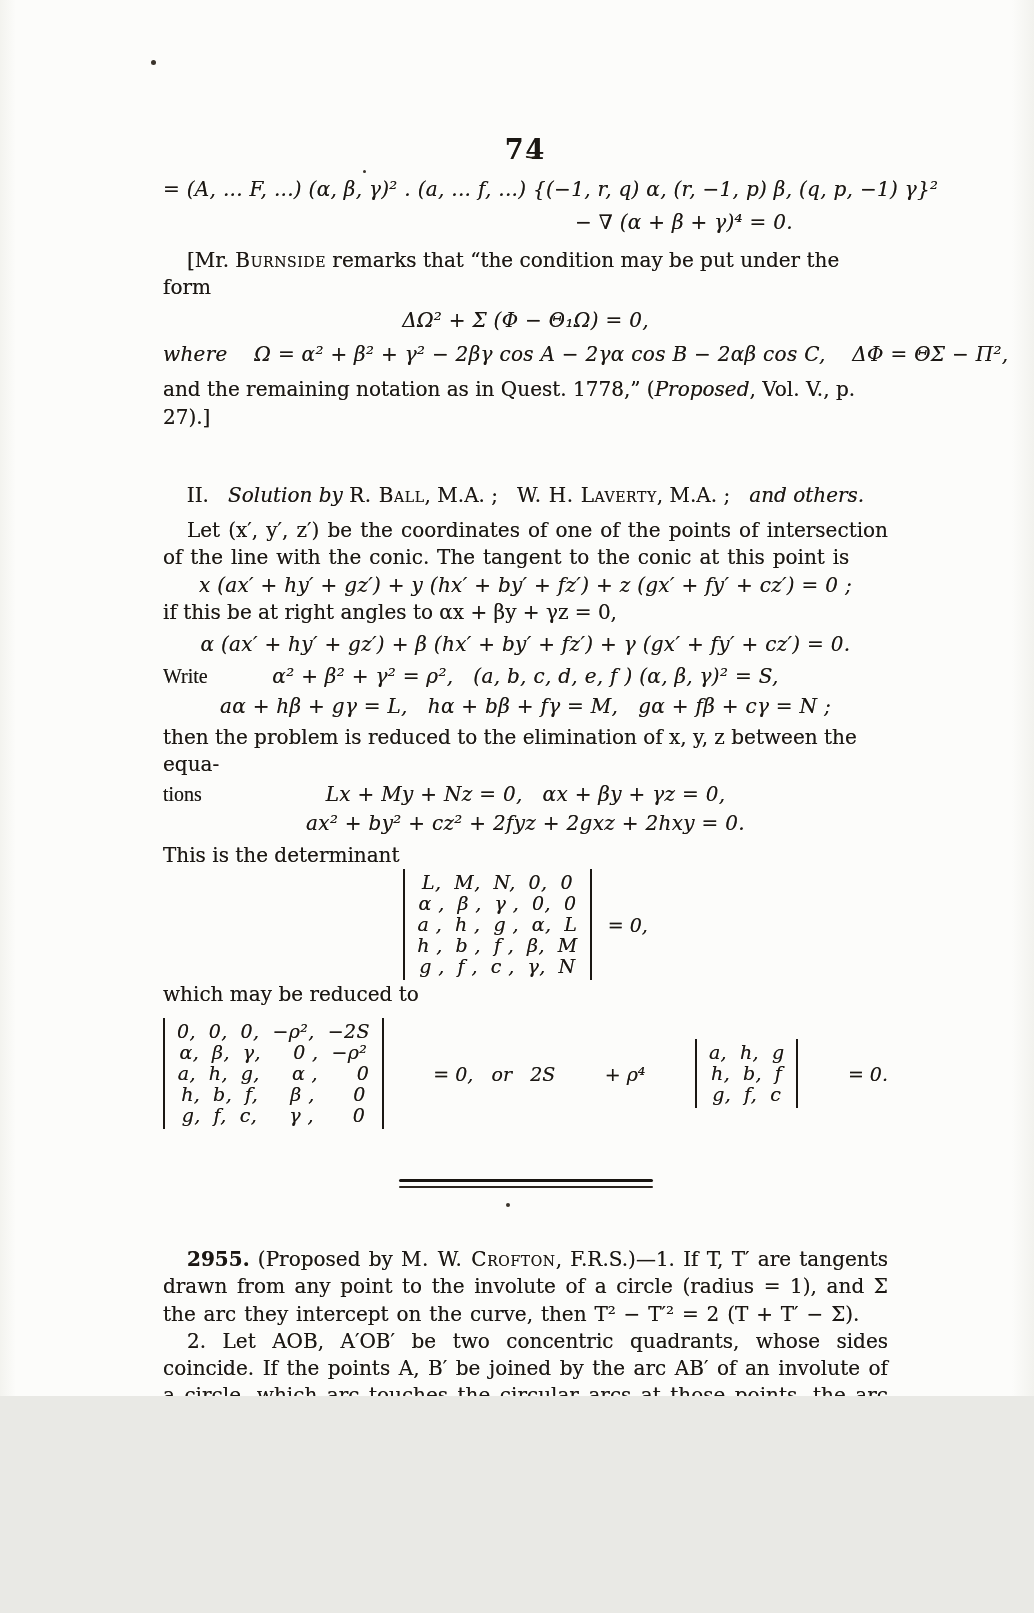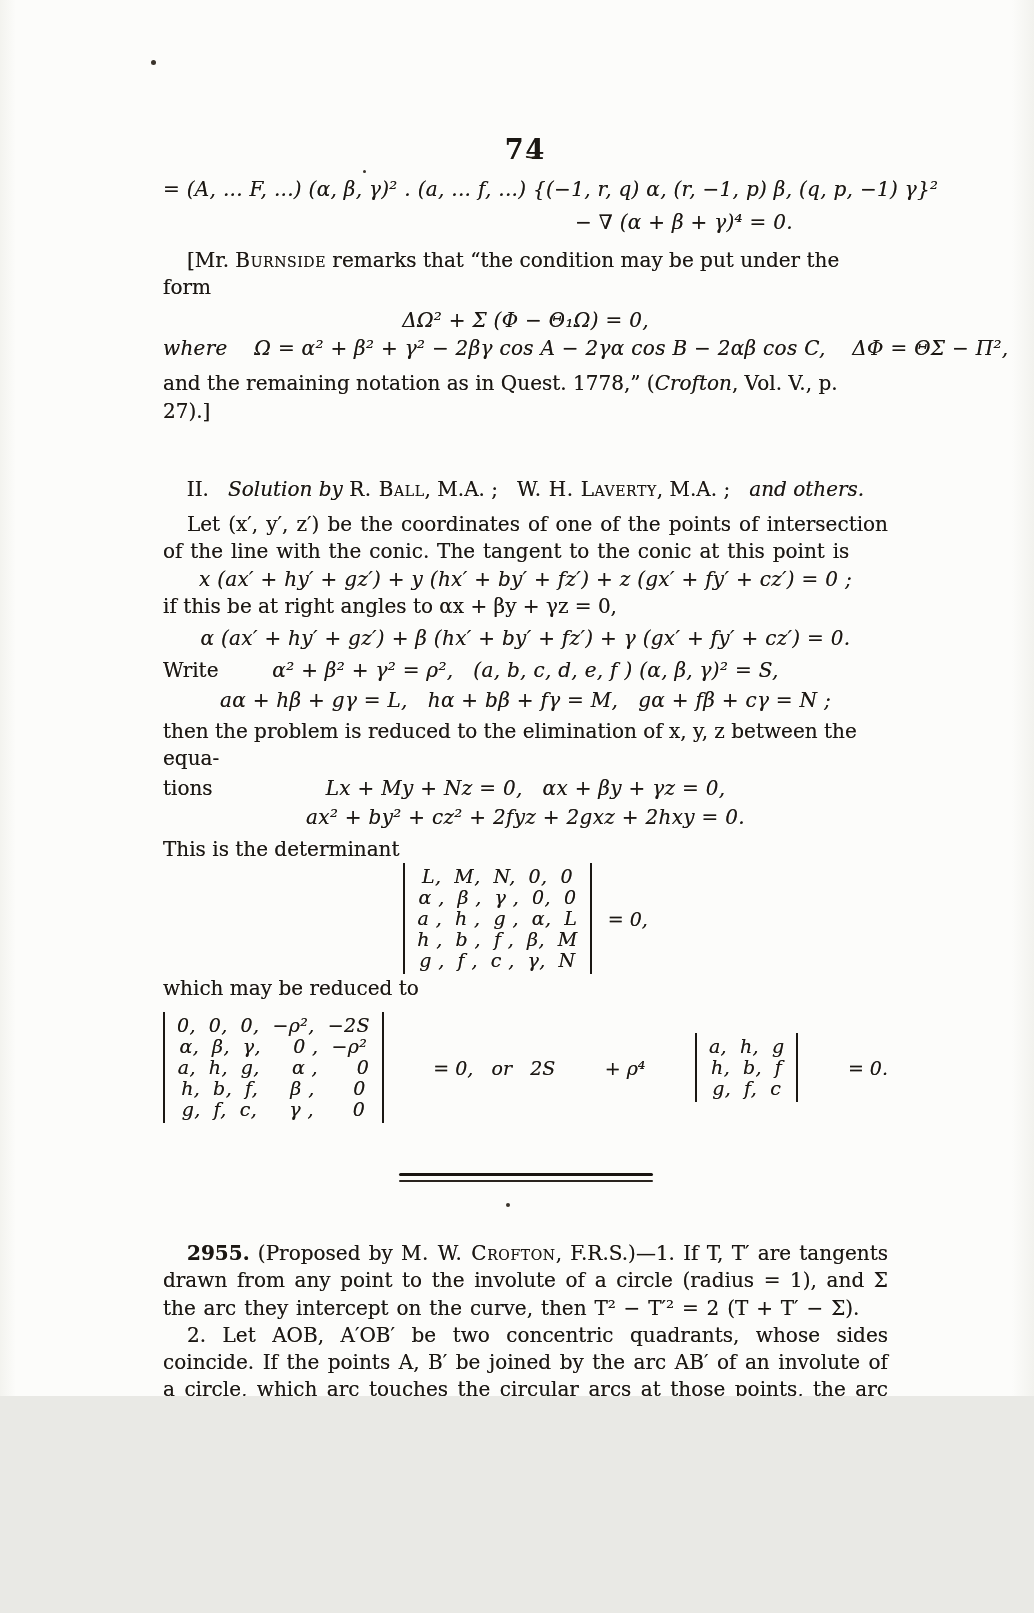--- a/index.html
+++ b/index.html
@@ -36,21 +36,21 @@
     letter-spacing: 0.3px;
   }
   .eq-right { text-align: right; padding-right: 95px; }
   .sc { font-variant: small-caps; letter-spacing: 0.6px; }
   .it { font-style: italic; }
   .bold { font-weight: bold; }
   .heading { line-height: 28px; text-align: center; white-space: pre-wrap; }
   .labeled { position: relative; }
   .labeled .lbl {
     position: absolute; left: 0; top: 0;
-    font-style: normal; line-height: 28px;
+    font-style: normal; line-height: 28px; font-family: Liberation Serif, serif;
   }
   .det-line {
     display: flex; justify-content: center; align-items: center; gap: 16px;
     font-size: 19px;
   }
   .det {
     border-left: 2px solid #1b1713;
     border-right: 2px solid #1b1713;
     padding: 3px 12px;
     display: inline-block;
@@ -107,23 +107,23 @@
     <div class="pagenum">74</div>
 
 
     <div class="eq" style="margin-top:10px; line-height:30px;">= (A, ... F, ...) (α, β, γ)² . (a, ... f, ...) {(−1, r, q) α, (r, −1, p) β, (q, p, −1) γ}²</div>
     <div class="eq eq-right" style="margin-top:4px;">− ∇ (α + β + γ)⁴ = 0.</div>
 
     <p class="single indent" style="margin-top:11px;"><span>[Mr. </span><span class="sc">Burnside</span><span> remarks that “the condition may be put under the form</span></p>
 
     <div class="eq" style="margin-top:5px;">ΔΩ² + Σ (Φ − Θ₁Ω) = 0,</div>
 
-    <div class="eq" style="text-align:right; font-style:italic;">where    Ω = α² + β² + γ² − 2βγ cos A − 2γα cos B − 2αβ cos C,    ΔΦ = ΘΣ − Π²,</div>
-
-    <p class="single" style="margin-top:7px; line-height:28px;"><span>and the remaining notation as in Quest. 1778,” (</span><span class="it">Crofton</span><span>, Vol. V., p. 27).]</span></p>
+    <div class="eq" style="margin-top:6px; text-align:right; font-style:italic;">where    Ω = α² + β² + γ² − 2βγ cos A − 2γα cos B − 2αβ cos C,    ΔΦ = ΘΣ − Π²,</div>
+
+    <p class="single" style="margin-top:7px; line-height:28px;"><span>and the remaining notation as in Quest. 1778,” (</span><span class="it">Proposed</span><span>, Vol. V., p. 27).]</span></p>
 
     <div class="heading" style="margin-top:50px;"><span>II.   </span><span class="it">Solution by </span><span class="sc">R. Ball</span><span>, M.A. ;   </span><span class="sc">W. H. Laverty</span><span>, M.A. ;   </span><span class="it">and others.</span></div>
 
     <p class="para indent" style="margin-top:8px;">Let (x′, y′, z′) be the coordinates of one of the points of intersection of the line with the conic.  The tangent to the conic at this point is</p>
 
     <div class="eq">x (ax′ + hy′ + gz′) + y (hx′ + by′ + fz′) + z (gx′ + fy′ + cz′) = 0 ;</div>
 
     <p class="single">if this be at right angles to  αx + βy + γz = 0,</p>
 
     <div class="eq" style="margin-top:4px;">α (ax′ + hy′ + gz′) + β (hx′ + by′ + fz′) + γ (gx′ + fy′ + cz′) = 0.</div>

